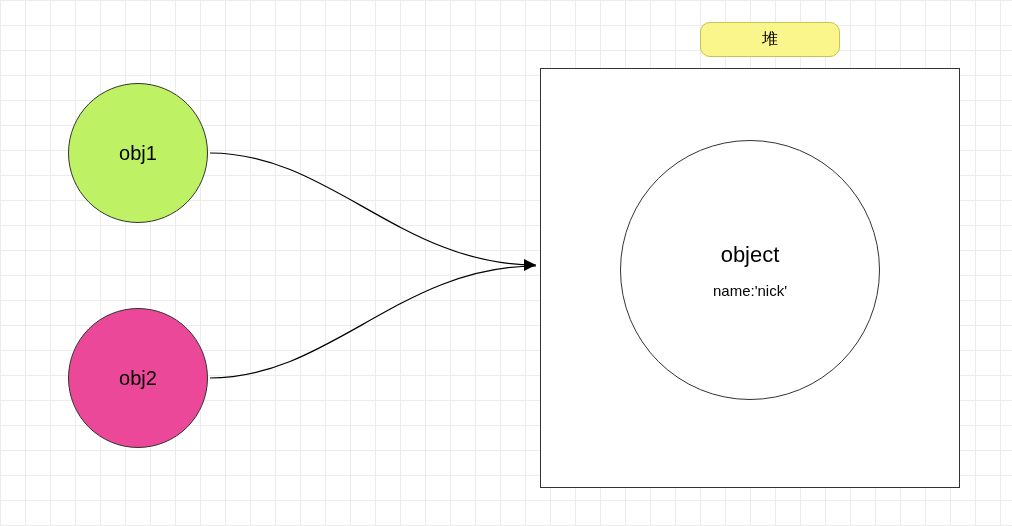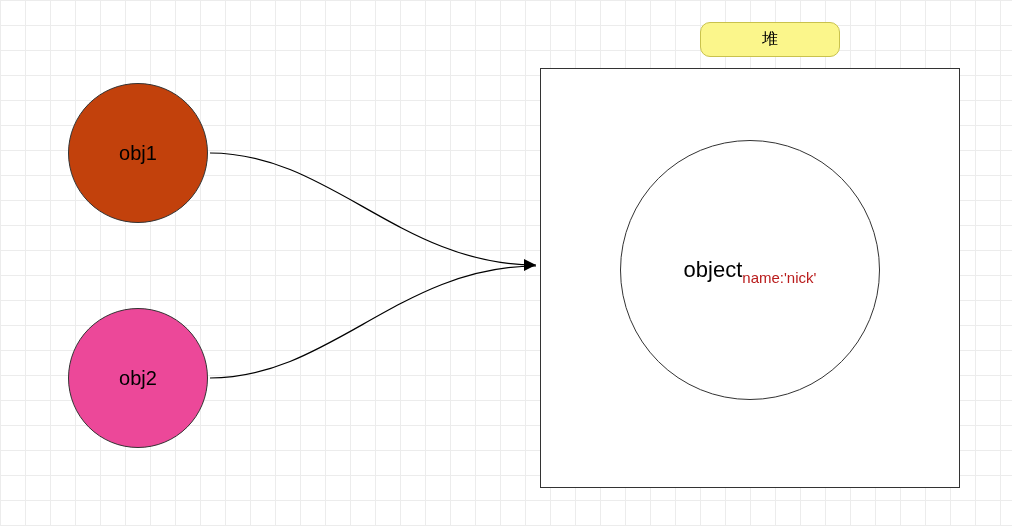--- a/index.html
+++ b/index.html
@@ -6,27 +6,27 @@
   .canvas{position:relative;width:1012px;height:526px}
   .grid{position:absolute;inset:0;
     background-image:
       linear-gradient(to right,#ececec 1px,transparent 1px),
       linear-gradient(to bottom,#ececec 1px,transparent 1px);
     background-size:25px 25px;
   }
   svg{position:absolute;inset:0;pointer-events:none}
   .node{position:absolute;display:flex;align-items:center;justify-content:center;box-sizing:border-box}
   .circle{border-radius:50%;border:1px solid #333}
-  .var1{background:#c2410c}
+  .var1{background:#bef264}
   .var2{background:#ec4899}
   .rect{border:1px solid #333;background:#fff}
   .heap-label{background:#FBF68B;border:1px solid #C9C24D;border-radius:10px;padding:6px 0;text-align:center}
-  .obj-circle{border:1px solid #333;border-radius:50%;background:#fff;flex-direction:row}
+  .obj-circle{border:1px solid #333;border-radius:50%;background:#fff;flex-direction:column}
   .obj-title{font-size:22px}
-  .obj-prop{color:#b91c1c;font-size:15px;margin-top:14px}
+  .obj-prop{color:#000000;font-size:15px;margin-top:14px}
   .lbl{font-size:20px}
 </style>
 </head>
 <body>
 <div class="canvas">
   <div class="grid"></div>
 
   <svg width="1012" height="526">
     <defs>
       <marker id="arrow" markerWidth="12" markerHeight="12" refX="10" refY="5" orient="auto">

